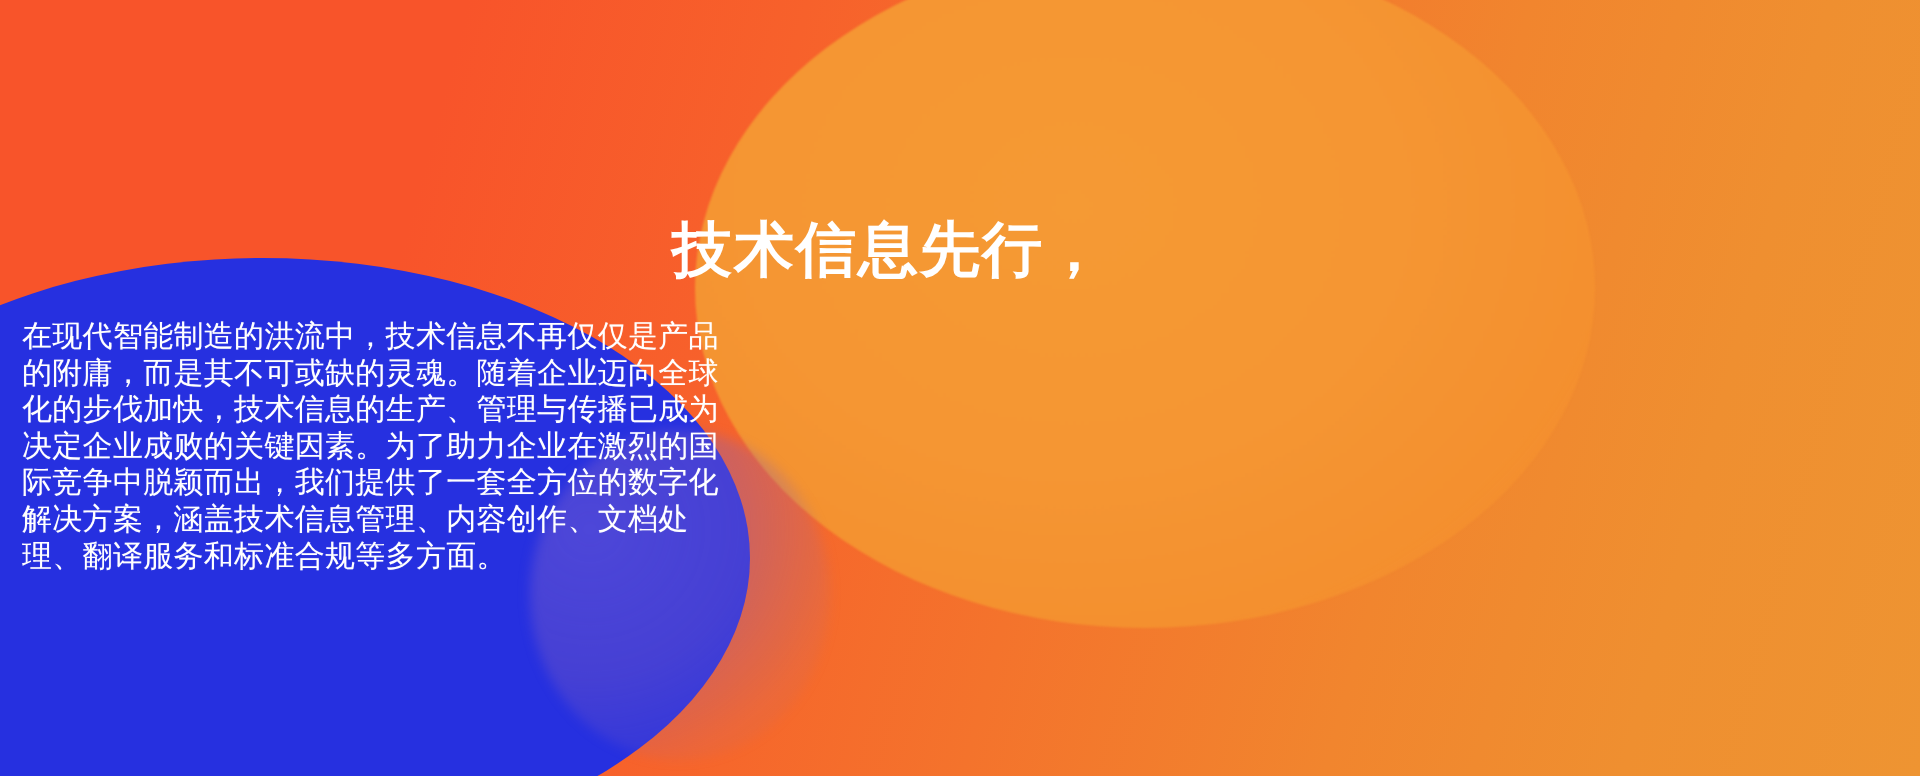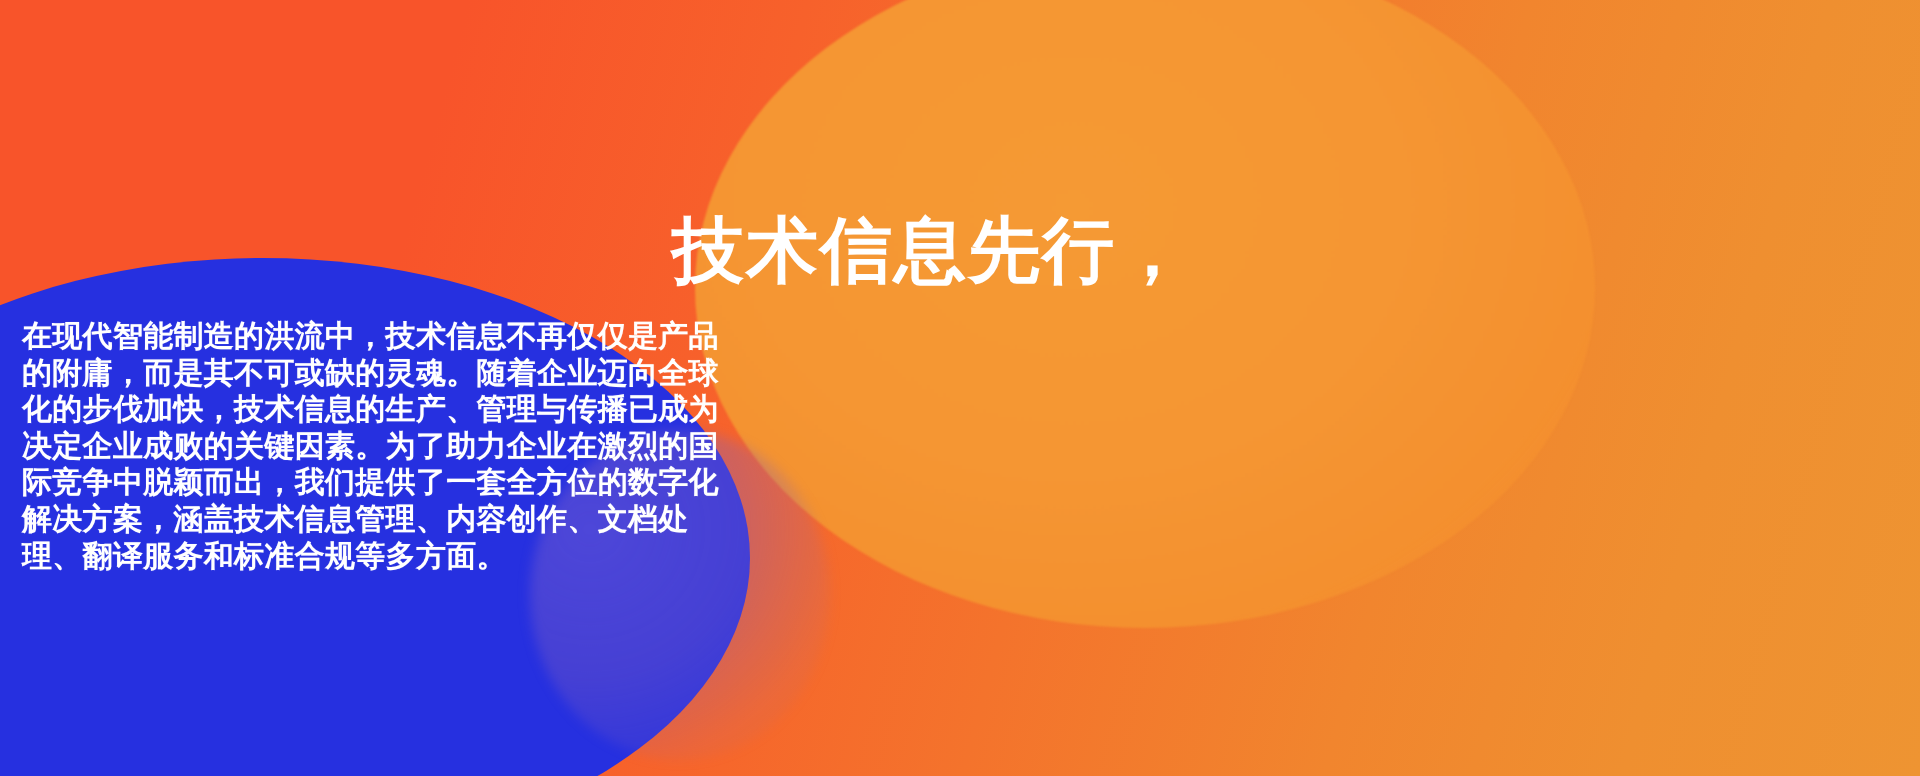--- a/index.html
+++ b/index.html
@@ -75,29 +75,28 @@
     position: absolute;
     left: 22px;
     top: 318px;
     width: 700px;
     color: #ffffff;
     font-size: 30px;
     line-height: 36.6px;
     letter-spacing: 0.3px;
     white-space: pre-wrap;
     text-shadow: 0 0 1px rgba(255,255,255,0.35);
-    font-weight: bold;
   }
   
   .headline {
     position: absolute;
     left: 672px;
     top: 198px;
     color: #ffffff;
-    font-size: 72px;
+    font-size: 60px;
     font-weight: bold;
     line-height: 104px;
     letter-spacing: 2px;
   }
   .headline .line {
     display: block;
     white-space: nowrap;
   }
 </style>
 </head>

